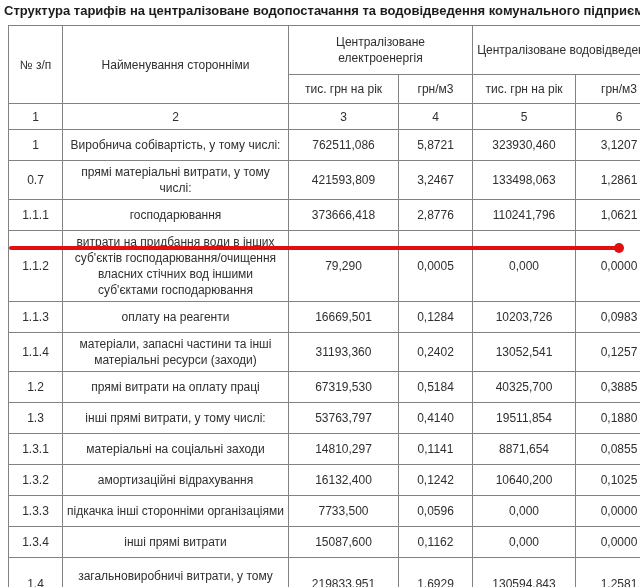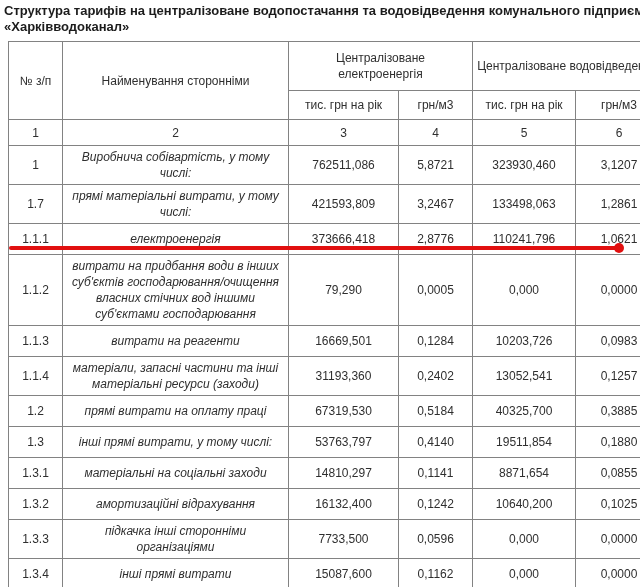--- a/index.html
+++ b/index.html
@@ -35,21 +35,21 @@
     text-align: center;
     vertical-align: middle;
     overflow: hidden;
     word-wrap: break-word;
   }
   tr.hrow1 td { height: 42px; }
   tr.hrow2 td { height: 22px; }
   tr.numrow td { height: 19px; }
   tbody.rows td { height: 24px; }
   tbody.rows tr:last-child td { height: 46px; }
-  td.c-name { text-align: left; padding: 3px 6px 3px 5px; font-style: italic; }
+  td.c-name { text-align: left; padding: 3px 6px 3px 5px; }
   td.c-last { text-align: left; padding-left: 3px; }
 
   .red-underline {
     position: absolute;
     left: 9px;
     width: 608px;
     height: 4px;
     background: #e11010;
     border-radius: 3px;
     z-index: 5;
@@ -64,21 +64,20 @@
     background: #e11010;
   }
 </style>
 </head>
 <body>
 
 <div class="page">
 
   <div class="title">
     <div class="title-line">Структура тарифів на централізоване водопостачання та водовідведення комунального підприємства</div>
-    <div class="title-line">«Харківводоканал»</div>
   </div>
 
   <table class="tariff">
     <colgroup>
       <col style="width:54px">
         <col style="width:226px">
         <col style="width:110px">
       <col style="width:74px">
         <col style="width:103px">
         <col style="width:87px">
@@ -108,46 +107,46 @@
     <tbody class="rows">
         <tr>
           <td>1</td>
           <td class="c-name">Виробнича собівартість, у тому числі:</td>
           <td>762511,086</td>
           <td>5,8721</td>
           <td>323930,460</td>
           <td class="c-last">3,1207</td>
         </tr>
         <tr>
-          <td>1.7</td>
+          <td>0.7</td>
           <td class="c-name">прямі матеріальні витрати, у тому числі:</td>
           <td>421593,809</td>
           <td>3,2467</td>
           <td>133498,063</td>
           <td class="c-last">1,2861</td>
         </tr>
         <tr class="highlighted">
           <td>1.1.1</td>
-          <td class="c-name">електроенергія</td>
+          <td class="c-name">господарювання</td>
           <td>373666,418</td>
           <td>2,8776</td>
           <td>110241,796</td>
           <td class="c-last">1,0621</td>
         </tr>
         <tr>
           <td>1.1.2</td>
           <td class="c-name">витрати на придбання води в інших суб'єктів господарювання/очищення власних стічних вод іншими суб'єктами господарювання</td>
           <td>79,290</td>
           <td>0,0005</td>
           <td>0,000</td>
           <td class="c-last">0,0000</td>
         </tr>
         <tr>
           <td>1.1.3</td>
-          <td class="c-name">витрати на реагенти</td>
+          <td class="c-name">оплату на реагенти</td>
           <td>16669,501</td>
           <td>0,1284</td>
           <td>10203,726</td>
           <td class="c-last">0,0983</td>
         </tr>
         <tr>
           <td>1.1.4</td>
           <td class="c-name">матеріали, запасні частини та інші матеріальні ресурси (заходи)</td>
           <td>31193,360</td>
           <td>0,2402</td>

